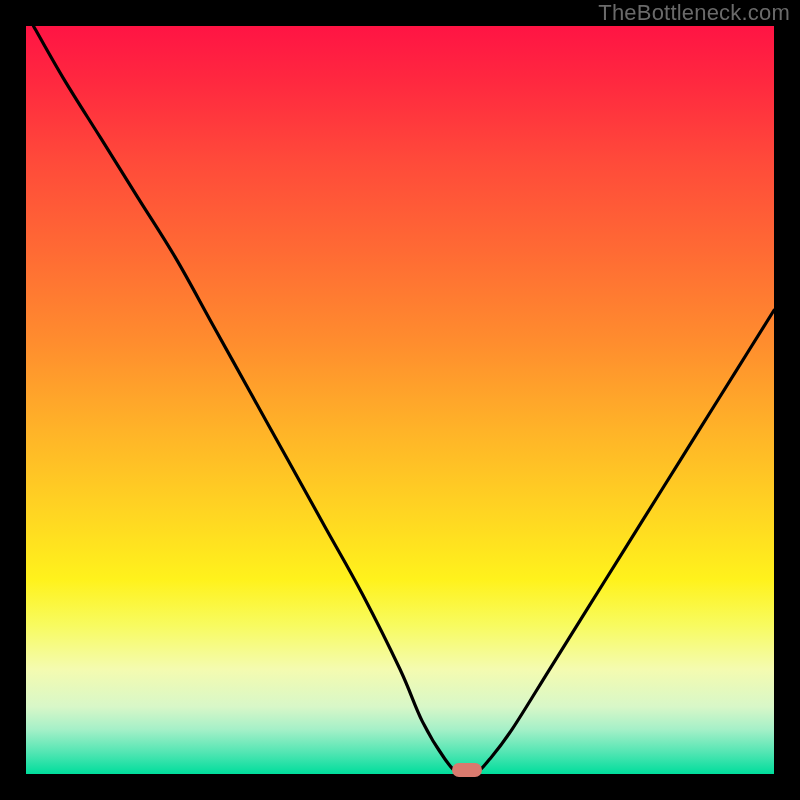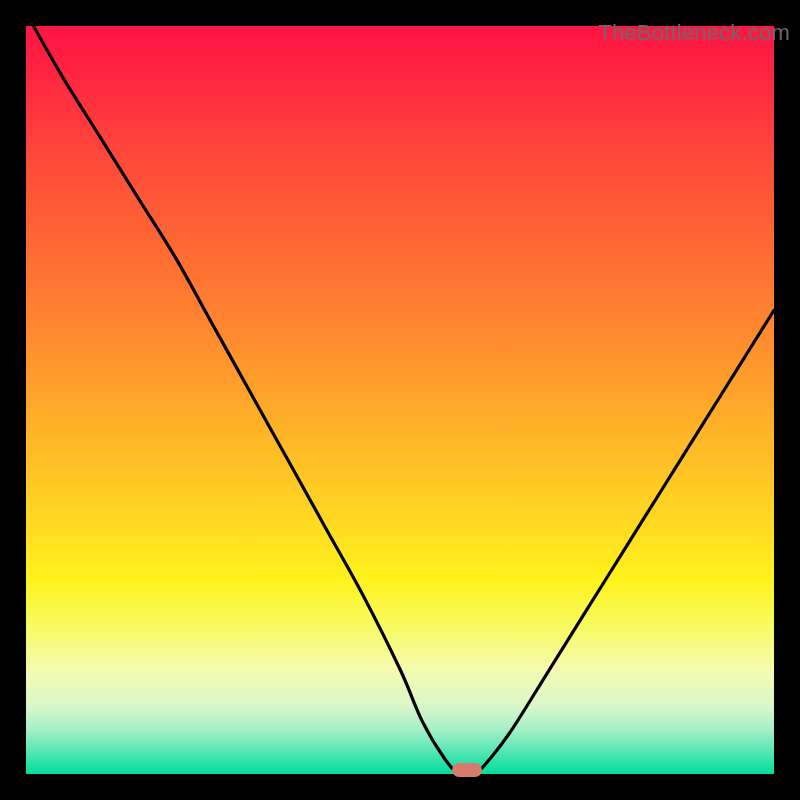--- a/index.html
+++ b/index.html
@@ -36,21 +36,21 @@
       #f8fb5e 80%,
       #f4fbb0 86%,
       #d8f7c8 91%,
       #a6f0c8 94%,
       #56e6b4 97%,
       #00dd9c 100%
     );
   }
   .watermark {
     position: absolute;
-    top: 20px;
+    top: 0;
     right: 10px;
     color: #6a6a6a;
     font-size: 22px;
     font-weight: 500;
     letter-spacing: 0.2px;
     user-select: none;
   }
   .curve-svg {
     position: absolute;
     left: 0;

